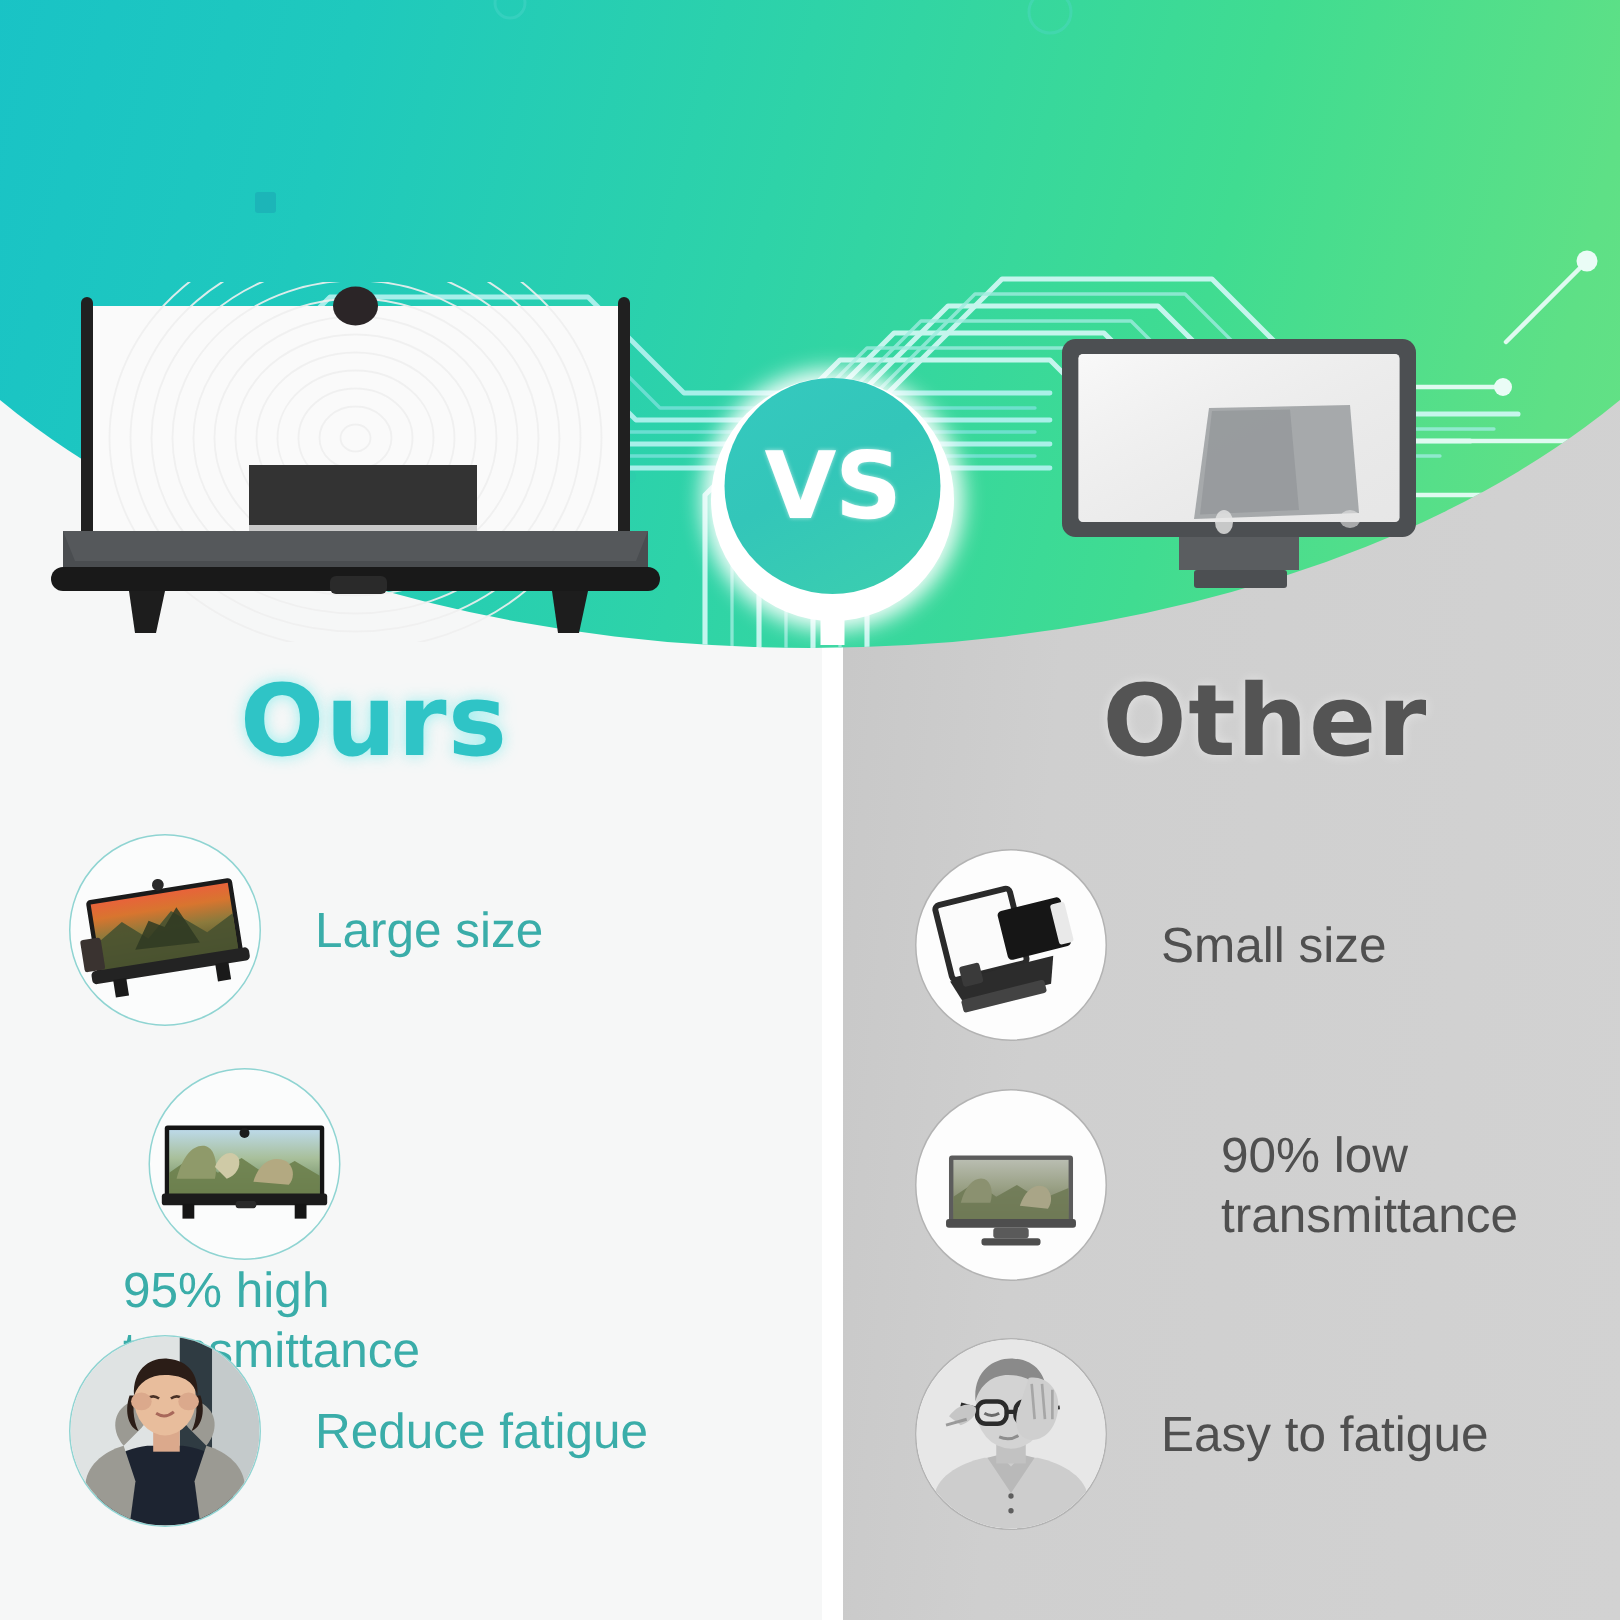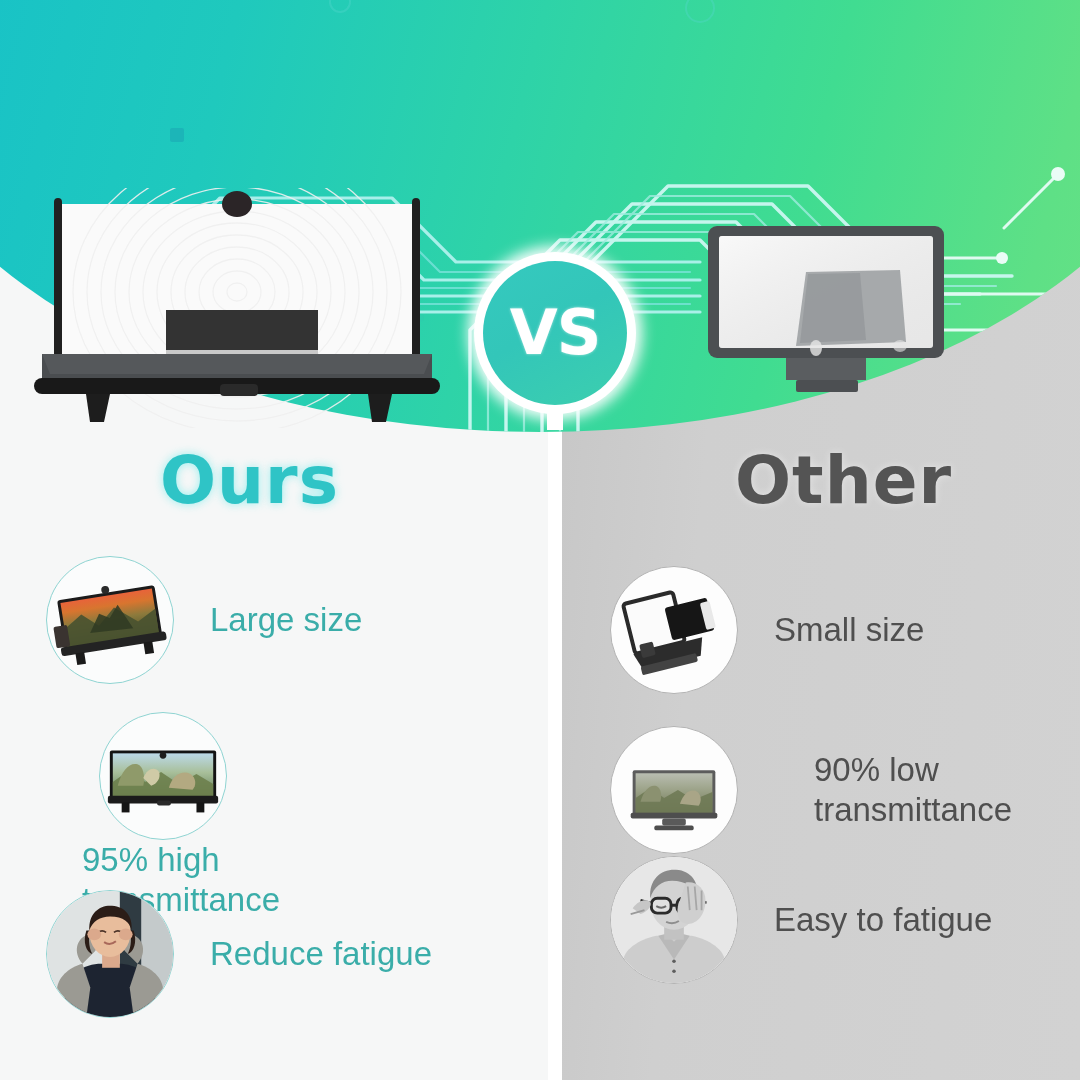--- a/index.html
+++ b/index.html
@@ -50,21 +50,21 @@
 
   
   .vs-stem {
     position:absolute; left:547px; top:300px; width:16px; height:130px;
     background:#ffffff;
   }
   .vs-badge {
     position:absolute; left:474px; top:252px;
     width:162px; height:162px; border-radius:50%;
     background:#ffffff;
-    display:flex; align-items:center; justify-content:center;
+    display:flex; align-items:flex-start; justify-content:center;
     box-shadow:0 0 14px 6px rgba(255,255,255,.95);
   }
   .vs-inner {
     width:144px; height:144px; border-radius:50%;
     background:linear-gradient(150deg,#35c9bf 0%,#33c6b9 45%,#3ccfae 100%);
     display:flex; align-items:center; justify-content:center;
   }
   .vs-text {
     color:#ffffff;
     font-size:62px; font-weight:bold;
@@ -105,21 +105,21 @@
     white-space:pre-line;
   }
   .f-label.teal { color:#3aada9; }
   .f-label.gray { color:#4f4f4f; }
 
   .fl1 { left:46px;  top:556px; }
   .fl2 { left:46px;  top:712px;flex-direction:column; }
   .fl3 { left:46px;  top:890px; }
   .fr1 { left:610px; top:566px; }
   .fr2 { left:610px; top:726px;gap:40px; }
-  .fr3 { left:610px; top:856px;justify-content:center; }
+  .fr3 { left:610px; top:892px;justify-content:center; }
 
   svg { display:block; }
 </style>
 </head>
 <body>
 
 <div id="stage">
 
   <div class="panel panel-left"></div>
   <div class="panel panel-right"></div>

